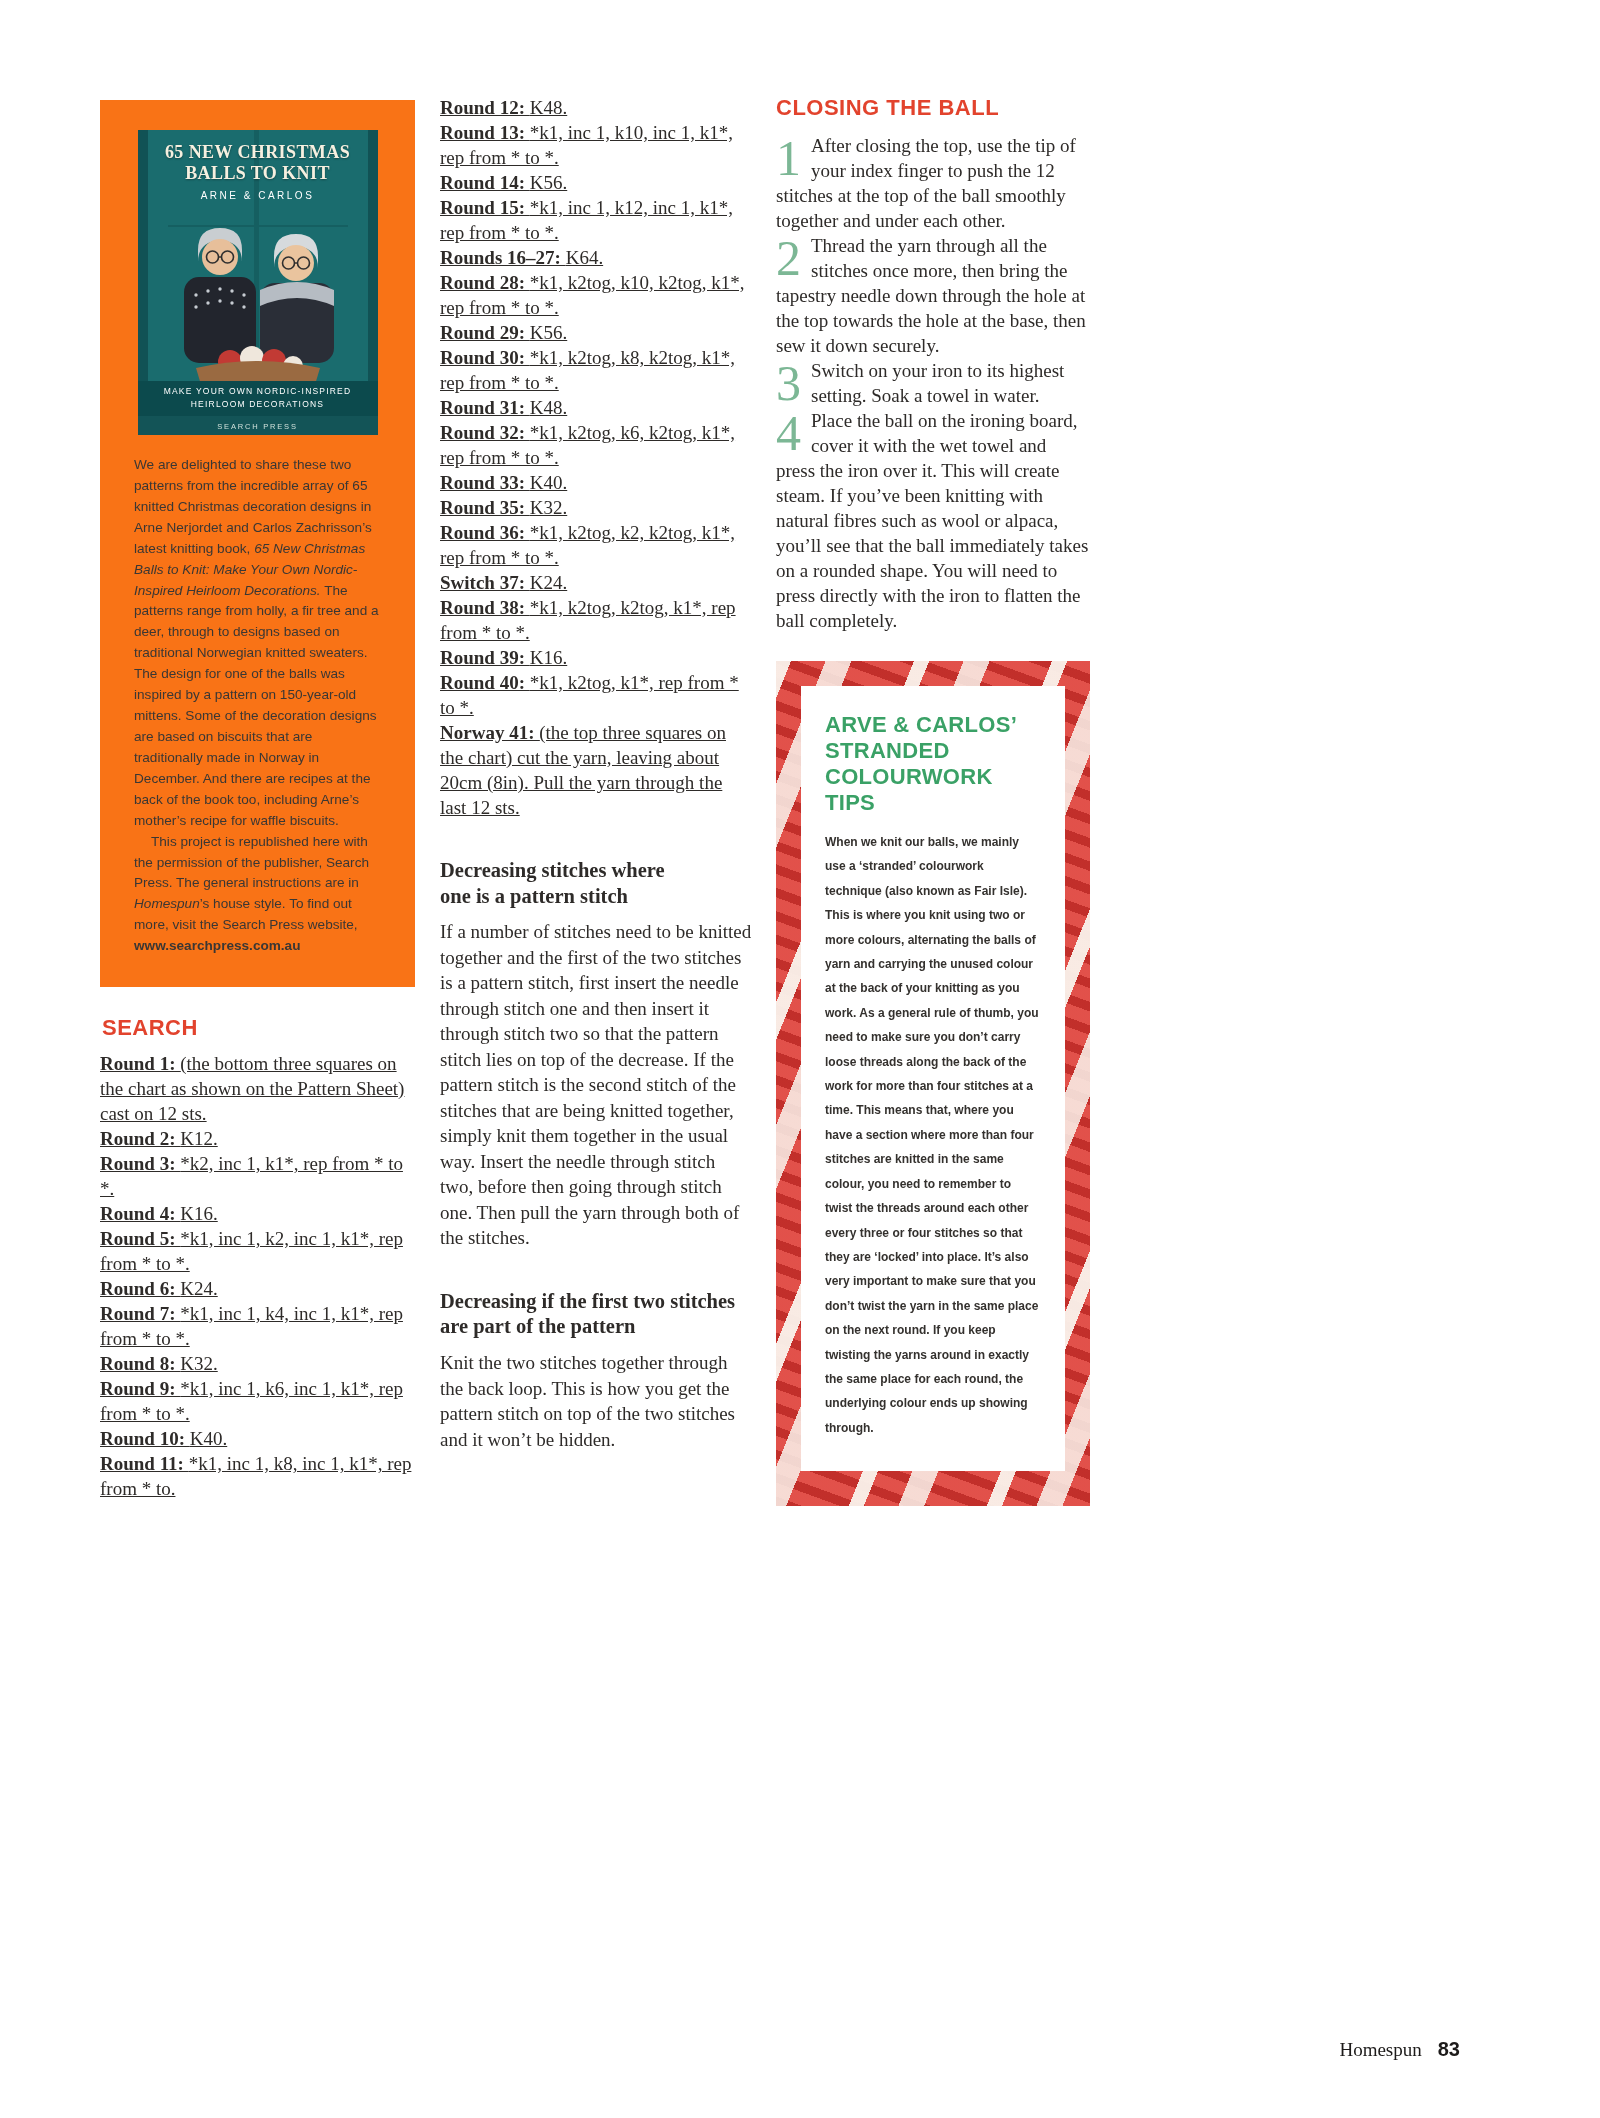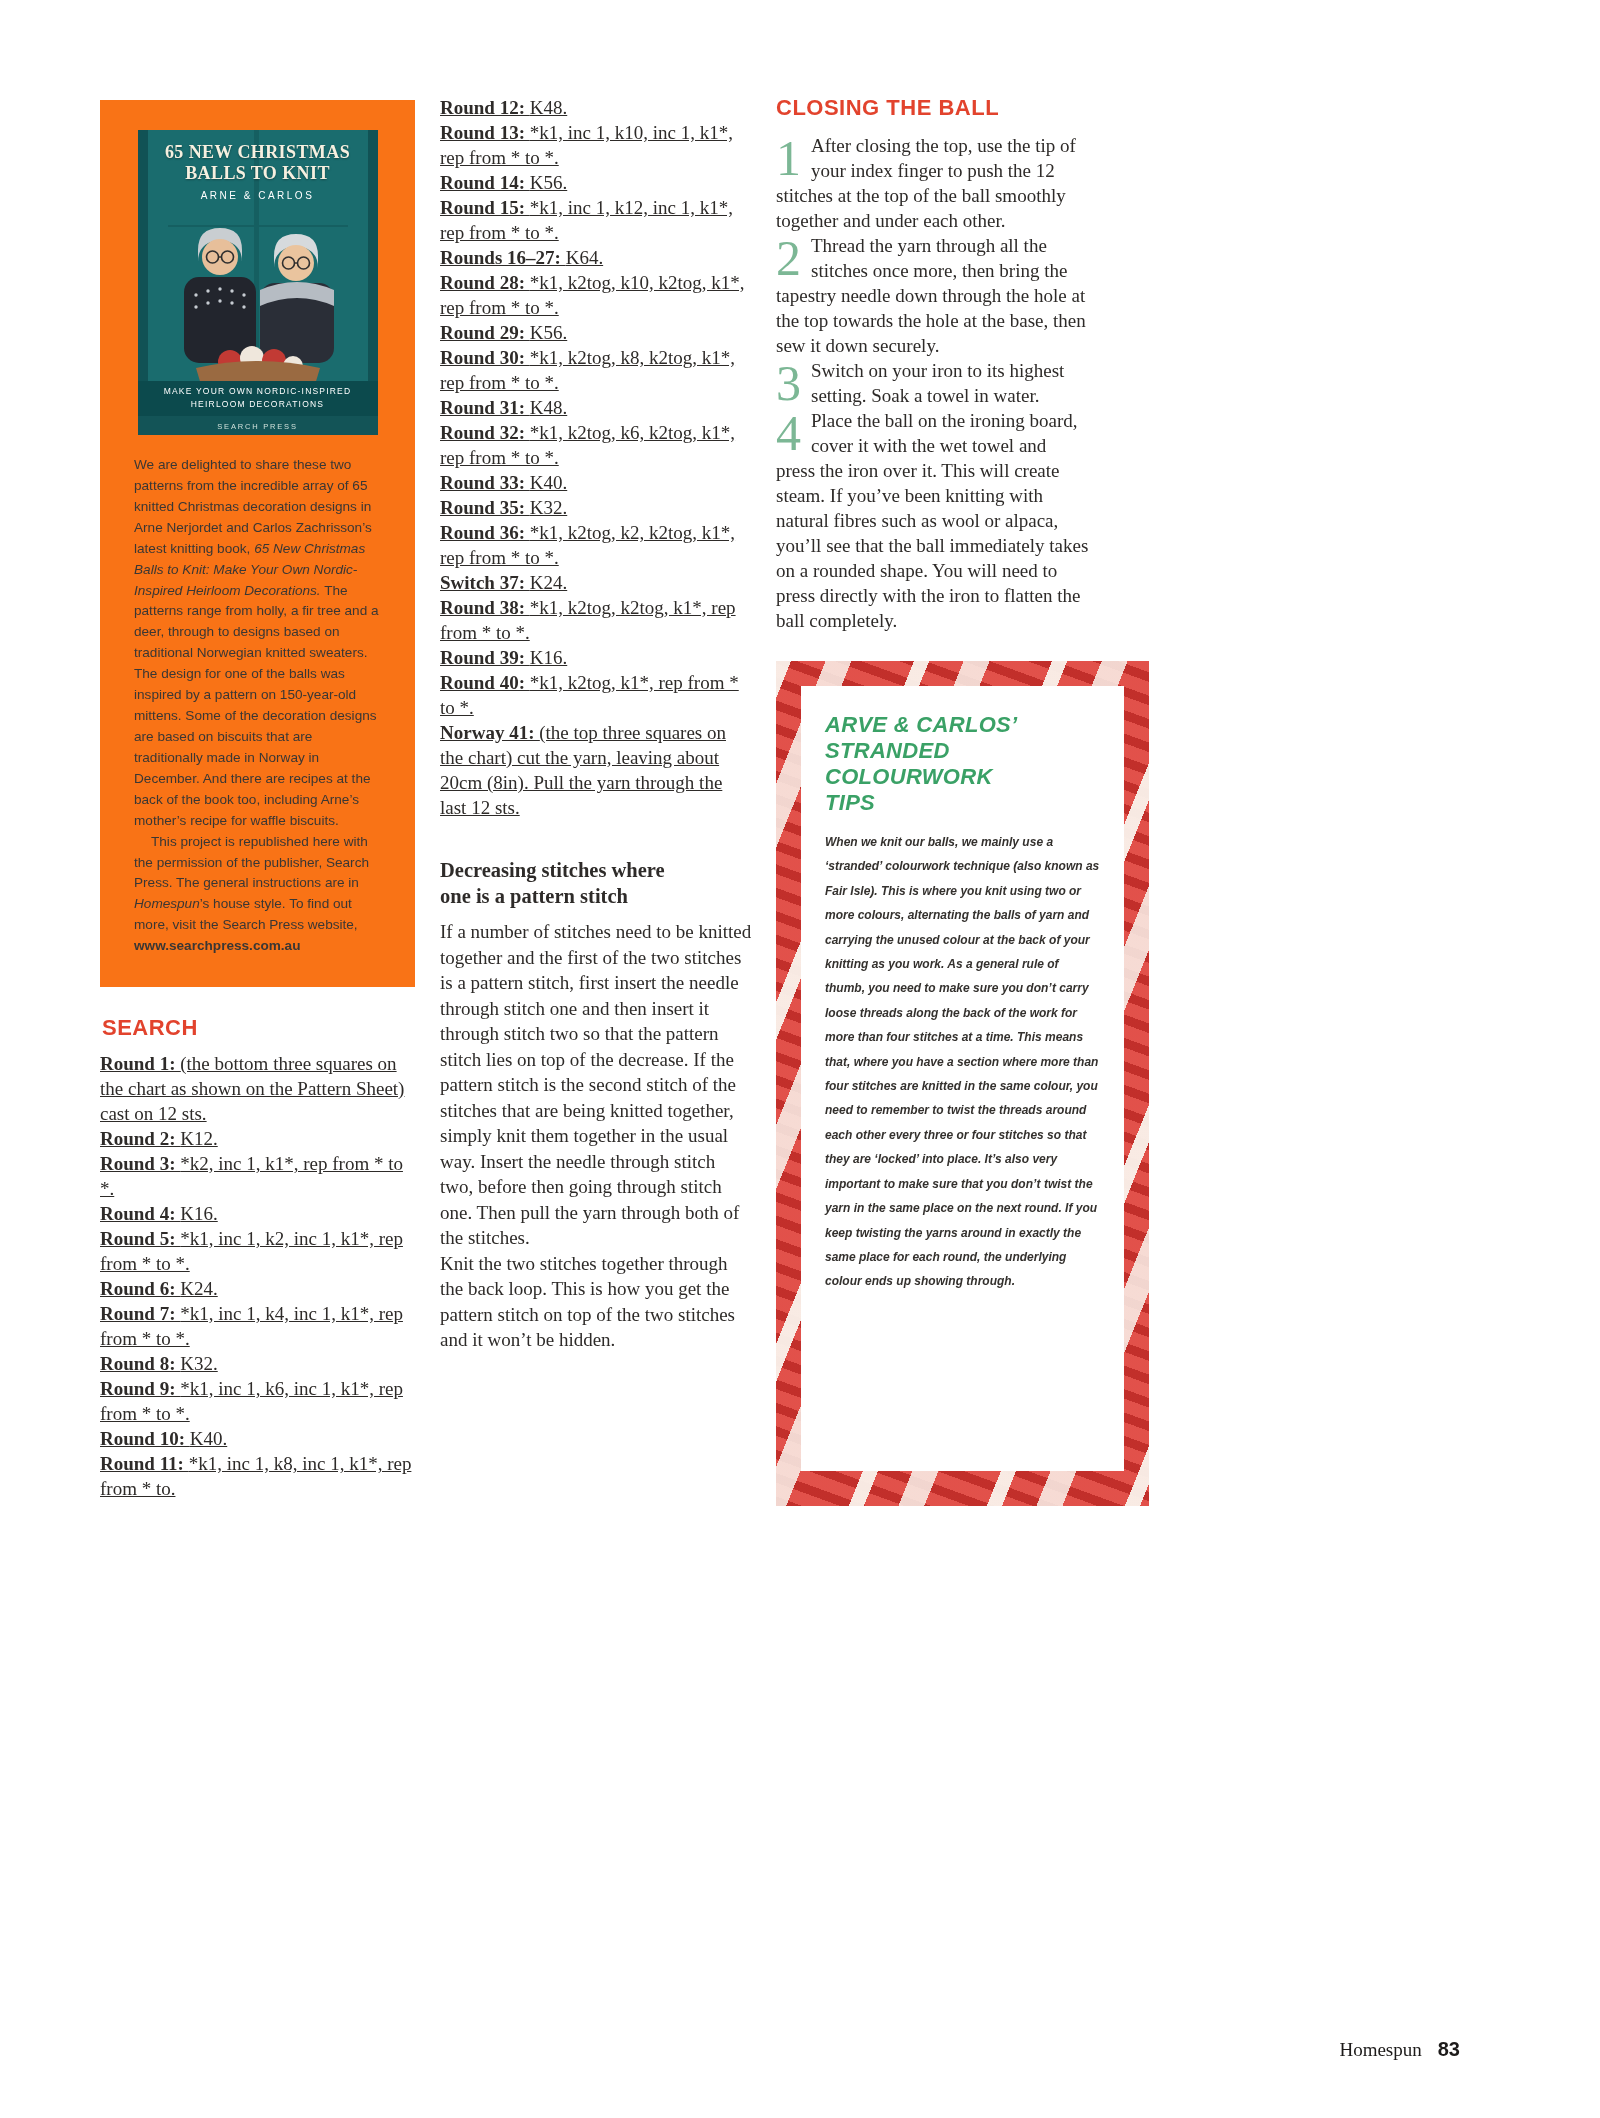--- a/index.html
+++ b/index.html
@@ -66,26 +66,25 @@
   
   .step { font-size:19px; line-height:25px; }
   .step::after { content:""; display:block; clear:left; }
   .step-num {
     float:left; font-family:"Liberation Serif", serif; font-size:50px; line-height:44px;
     height:47px; color:#7cb795; margin:3px 10px 0 0;
   }
 
   
   .tips-outer {
-    position:relative; margin-top:28px; width:373px; height:845px;
+    position:relative; margin-top:28px; width:314px; height:845px;
     background-color:#d5413c;
     background-image:
       repeating-linear-gradient(112deg, rgba(250,243,236,0.95) 0 14px, rgba(250,243,236,0) 14px 46px, rgba(250,243,236,0.85) 46px 70px, rgba(250,243,236,0) 70px 128px),
       repeating-linear-gradient(20deg, rgba(178,32,28,0.55) 0 9px, rgba(236,94,86,0.55) 9px 22px);
-    font-style: italic;
   }
   .tips-card {
     position:absolute; left:25px; right:25px; top:25px; bottom:35px;
     background:#ffffff; padding:26px 24px;
   }
   .tips-head {
     color:#3aa166; font-family:"Liberation Sans", sans-serif; font-weight:bold;
     font-size:22px; line-height:26px; letter-spacing:0.3px; margin:0 0 14px 0;
     white-space:pre-line;
   }
@@ -196,20 +195,22 @@
         <p class="round"><b>Round 38: </b>*k1, k2tog, k2tog, k1*, rep from * to *.</p>
         <p class="round"><b>Round 39: </b>K16.</p>
         <p class="round"><b>Round 40: </b>*k1, k2tog, k1*, rep from * to *.</p>
         <p class="round"><b>Norway 41: </b>(the top three squares on the chart) cut the yarn, leaving about 20cm (8in). Pull the yarn through the last 12 sts.</p>
       </div>
 
     <h3 class="subhead">Decreasing stitches where
 one is a pattern stitch</h3>
     <p class="bodytext">If a number of stitches need to be knitted together and the first of the two stitches is a pattern stitch, first insert the needle through stitch one and then insert it through stitch two so that the pattern stitch lies on top of the decrease. If the pattern stitch is the second stitch of the stitches that are being knitted together, simply knit them together in the usual way. Insert the needle through stitch two, before then going through stitch one. Then pull the yarn through both of the stitches.</p>
 
+    <h3 class="subhead">Decreasing if the first two stitches
+are part of the pattern</h3>
     <p class="bodytext">Knit the two stitches together through the back loop. This is how you get the pattern stitch on top of the two stitches and it won’t be hidden.</p>
   </section>
 
   <section class="col-right">
     <h2 class="red-head closing-head">CLOSING THE BALL</h2>
     <div class="steps">
         <div class="step"><span class="step-num">1</span><span>After closing the top, use the tip of your index finger to push the 12 stitches at the top of the ball smoothly together and under each other.</span></div>
         <div class="step"><span class="step-num">2</span><span>Thread the yarn through all the stitches once more, then bring the tapestry needle down through the hole at the top towards the hole at the base, then sew it down securely.</span></div>
         <div class="step"><span class="step-num">3</span><span>Switch on your iron to its highest setting. Soak a towel in water.</span></div>
         <div class="step"><span class="step-num">4</span><span>Place the ball on the ironing board, cover it with the wet towel and press the iron over it. This will create steam. If you’ve been knitting with natural fibres such as wool or alpaca, you’ll see that the ball immediately takes on a rounded shape. You will need to press directly with the iron to flatten the ball completely.</span></div>

